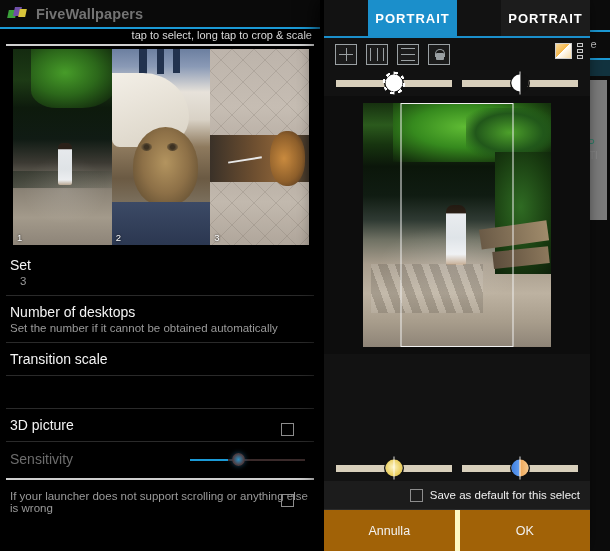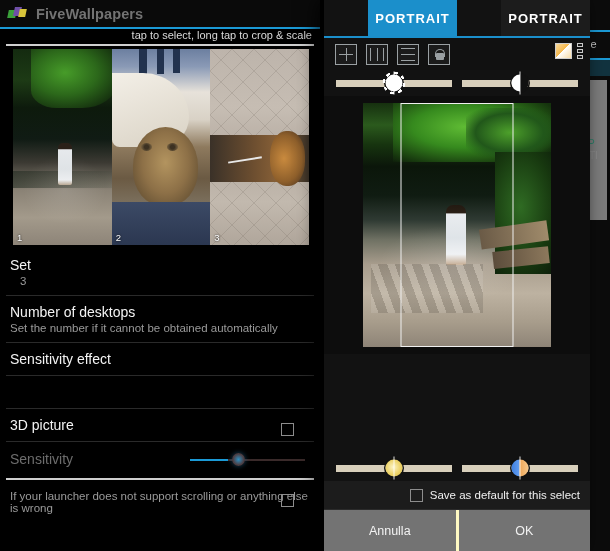--- a/index.html
+++ b/index.html
@@ -163,23 +163,23 @@
       background:linear-gradient(90deg,#5b4c3b,#8c785c); transform:rotate(-6deg); }
   .photo .dapple { position:absolute; left:4%; top:66%; width:60%; height:20%;
       background:repeating-linear-gradient(70deg, rgba(255,255,255,.10) 0 7px, rgba(0,0,0,.12) 7px 16px); }
   .crop-frame { position:absolute; left:50%; top:0; transform:translateX(-50%);
       width:113px; height:100%; border:1.2px solid #f0f0f0; }
 
   .savebar { position:relative; height:28px; background:#1c1c1c; display:flex; align-items:center; justify-content:flex-end; padding-right:10px; gap:7px; }
   .savebar .scb { width:13px; height:13px; border:1.5px solid #8d8d8d; background:transparent; }
   .savebar .slbl { color:#efefef; font-size:11.5px; }
 
-  .dlg-btns { display:flex; height:42px; border-top:1px solid #2b2b2b; background:#737373; }
+  .dlg-btns { display:flex; height:42px; border-top:1px solid #2b2b2b; background:#a16207; }
   .dlg-btn { flex:1; display:flex; align-items:center; justify-content:center; color:#f2f2f2; font-size:12.5px; }
-  .dlg-btn + .dlg-btn { border-left:3px solid #fef9c3; }
+  .dlg-btn + .dlg-btn { border-left:5px solid #fef9c3; }
 
   .spacer { flex:1; background:#121212; }
   .dlg-inner { display:flex; flex-direction:column; height:100%; }
 </style>
 </head>
 <body>
 
 <div id="root">
 
   <div class="bg-app">
@@ -234,21 +234,21 @@
       </div>
       <div class="rule"></div>
 
       <div class="row">
         <div class="t">Number of desktops</div>
         <div class="sub">Set the number if it cannot be obtained automatically</div>
       </div>
       <div class="rule"></div>
 
       <div class="row">
-        <div class="t">Sensitivity effect</div>
+        <div class="t">Transition scale</div>
       </div>
       <div class="rule"></div>
 
       <div style="height:32px"></div>
       <div class="rule"></div>
 
       <div class="row">
         <div class="t">3D picture</div>
         <div class="cb"></div>
       </div>

